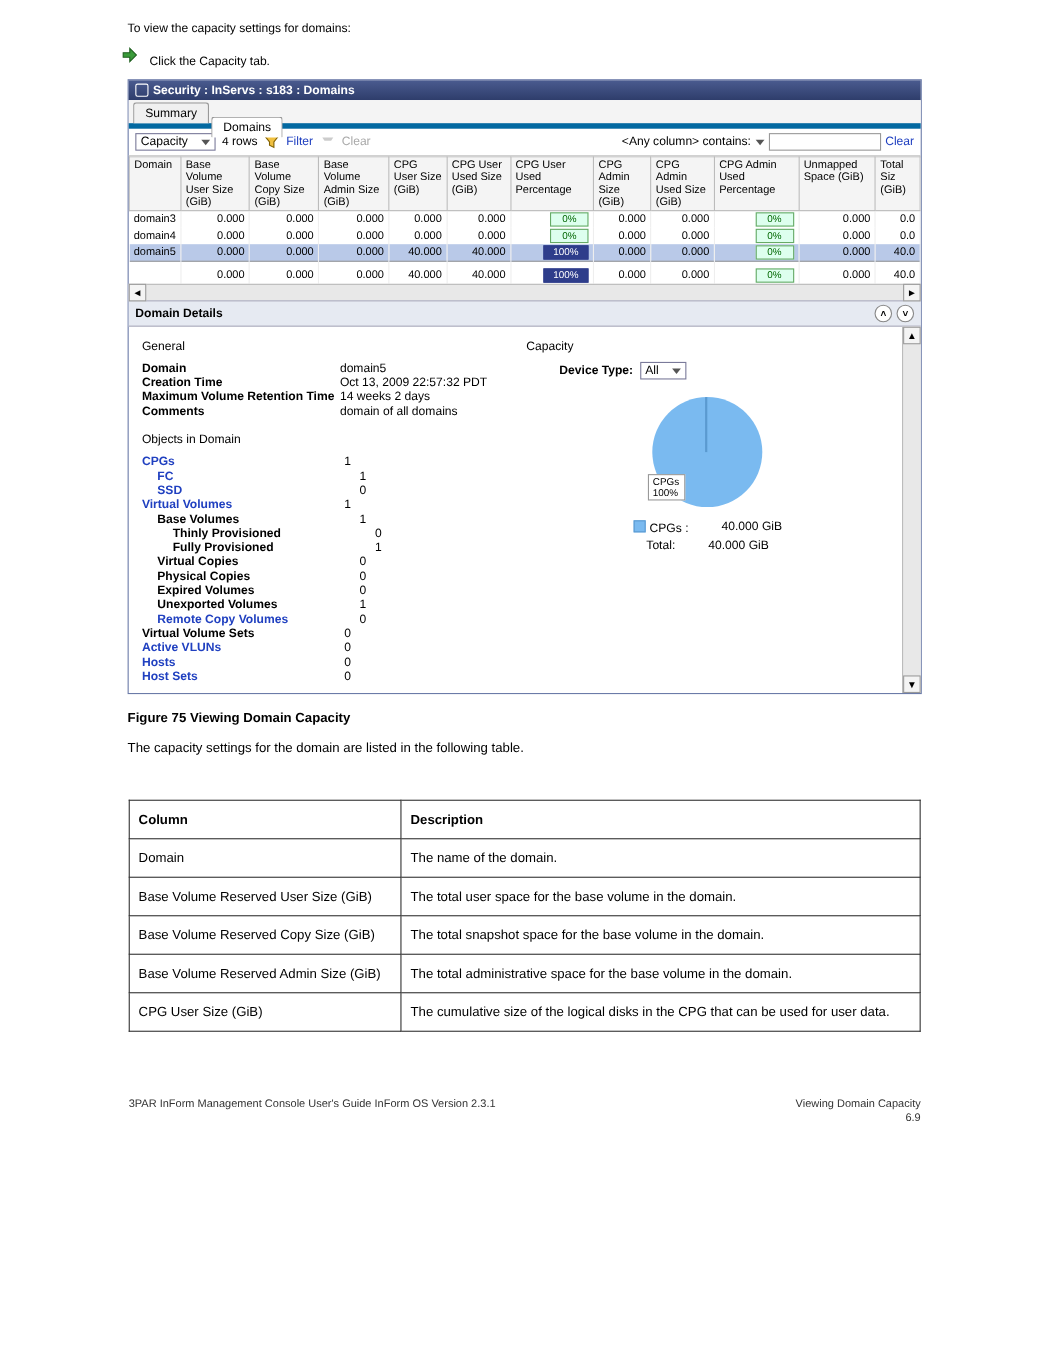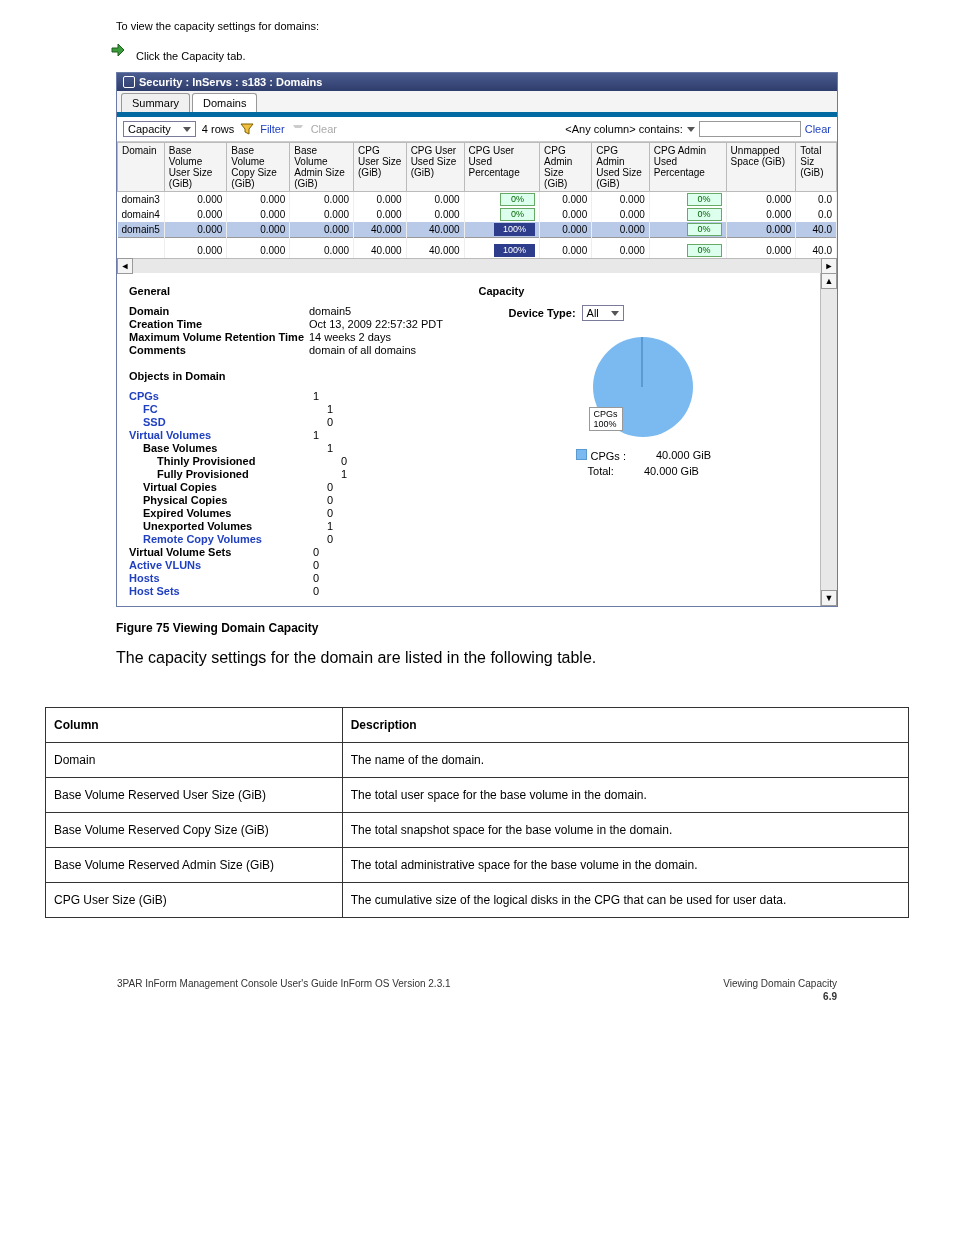--- a/index.html
+++ b/index.html
@@ -4,21 +4,21 @@
 <style>
 body{margin:0;font-family:Arial,Helvetica,sans-serif;font-size:11px;color:#000;background:#fff}
 .page{width:954px;margin:0 auto;padding:20px 0}
 .nav-arrow{width:16px;height:16px;margin:10px 0 10px 110px}
 .nav-arrow svg{display:block}
 .app-window{margin:0 auto;width:720px;border:1px solid #6b7ba8;background:#fff}
 .title-bar{background:linear-gradient(#4a5b8f,#2e3d6b);color:#fff;padding:3px 6px;font-size:11px;font-weight:bold;display:flex;align-items:center;gap:4px}
 .lock-ico{display:inline-block;width:10px;height:10px;border:1px solid #fff;border-radius:2px;position:relative}
 .tab-strip{display:flex;border-bottom:5px solid #0369a1;padding:2px 4px 0;background:#f4f4f4}
 .tab{padding:3px 10px;border:1px solid #999;border-bottom:none;margin-right:2px;background:#f0f0f0;border-radius:3px 3px 0 0}
-.tab.active{background:#fff;position:relative;top:0}
+.tab.active{background:#fff;position:relative;top:13px}
 .toolbar{display:flex;align-items:center;padding:4px 6px;gap:6px;border-bottom:1px solid #ccc}
 .select-box{border:1px solid #7a7a9a;background:#fff;padding:1px 4px;display:flex;align-items:center;gap:12px;font-size:11px}
 .dd-arrow{width:0;height:0;border-left:4px solid transparent;border-right:4px solid transparent;border-top:5px solid #555}
 .toolbar a{color:#2040c0;text-decoration:none}
 .toolbar .disabled{color:#aaa}
 .ico-sm{width:14px;height:14px;display:inline-block}
 .right{margin-left:auto;display:flex;align-items:center;gap:4px}
 .search-box{border:1px solid #999;width:100px;height:14px;background:#fff}
 .grid{overflow:hidden}
 .grid table{border-collapse:collapse;width:100%;font-size:10px}
@@ -30,40 +30,40 @@
 .pct-cell{display:inline-block;border:1px solid #6a6;background:#dfe;color:#060;font-size:9px;padding:0 10px;line-height:11px}
 .pct-cell.full{background:#2e3d8b;border-color:#2e3d8b;color:#fff;padding:0 8px}
 .hscroll{display:flex;align-items:center;background:#e8e8e8;border-top:1px solid #bbb;height:14px}
 .hscroll .btn{width:14px;height:14px;border:1px solid #999;background:#f4f4f4;display:flex;align-items:center;justify-content:center;font-size:9px}
 .hscroll .track{flex:1}
 .section-bar{background:#e6eaf2;border-top:1px solid #aab;border-bottom:1px solid #aab;padding:3px 6px;font-weight:bold;display:flex;align-items:center}
 .section-bar .tools{margin-left:auto;display:flex;gap:4px}
 .section-bar .rnd{width:14px;height:14px;border:1px solid #888;border-radius:50%;display:flex;align-items:center;justify-content:center;font-size:9px;background:#fff}
 .detail-body{display:flex;padding:8px 12px;gap:20px;position:relative}
 .col{flex:1}
-h4{font-size:11px;margin:4px 0 8px;font-weight:bold}
+h4{font-size:11px;margin:4px 0 8px;font-weight:normal}
 .kv-row{display:flex;margin:1px 0}
 .kv-row .k{width:180px;font-weight:bold}
 .obj-table .row{display:flex;margin:1px 0}
 .obj-table .lbl{width:160px}
 .obj-table .val{width:30px;text-align:right}
 .obj-table .link{color:#2040c0}
 .obj-table .indent1{padding-left:14px}
 .obj-table .indent2{padding-left:28px}
 .obj-table .bold{font-weight:bold}
 .pie-wrap{text-align:center;margin:12px 0}
 .pie{width:100px;height:100px;border-radius:50%;background:#7abaf0;margin:0 auto;position:relative}
 .pie::after{content:"";position:absolute;left:48px;top:0;width:2px;height:50px;background:#5a9ad0}
 .pie-lbl{position:absolute;left:110px;top:70px;border:1px solid #999;background:#fff;padding:1px 4px;font-size:9px;text-align:left}
 .cap-line{display:flex;justify-content:center;gap:30px;margin:3px 0}
 .sq{display:inline-block;width:9px;height:9px;background:#7abaf0;border:1px solid #5a9ad0;margin-right:4px}
 .vscroll{width:16px;background:#e8e8e8;border-left:1px solid #bbb;display:flex;flex-direction:column}
 .vscroll .vbtn{height:14px;border:1px solid #999;background:#f4f4f4;display:flex;align-items:center;justify-content:center;font-size:9px}
 .vscroll .vtrk{flex:1}
-.desc-table{width:864px;margin:40px auto 0;border-collapse:collapse}
+.desc-table{width:720px;margin:40px auto 0;border-collapse:collapse}
 .desc-table th,.desc-table td{border:1px solid #333;padding:10px 8px;text-align:left;font-size:12px;vertical-align:top}
 .desc-table th{font-weight:bold}
 .footer-line{width:720px;margin:60px auto 0;display:flex;font-size:10px;color:#333}
 .footer-line .r{margin-left:auto}
 </style>
 </head>
 <body>
 
 <div class="page">
   <div style="margin-left:116px;margin-bottom:6px">To view the capacity settings for domains:</div>
@@ -188,20 +188,27 @@
             </tr>
           </tbody>
         </table>
     </div>
     <div class="hscroll">
       <div class="btn">◄</div>
       <div class="track"></div>
       <div class="btn">►</div>
     </div>
 
+    <div class="section-bar">
+      <span>Domain Details</span>
+      <div class="tools">
+        <div class="rnd">˄</div>
+        <div class="rnd">˅</div>
+      </div>
+    </div>
 
     <div style="display:flex">
       <div class="detail-body" style="flex:1">
         <div class="col">
           <h4>General</h4>
           <div id="kv-list">
               <div class="kv-row">
                 <div class="k">Domain</div>
                 <div>domain5</div>
               </div>
@@ -313,21 +320,21 @@
       </div>
       <div class="vscroll">
         <div class="vbtn">▲</div>
         <div class="vtrk"></div>
         <div class="vbtn">▼</div>
       </div>
     </div>
   </div>
 
   <div style="margin:14px 0 0 116px;font-weight:bold;font-size:12px">Figure 75 Viewing Domain Capacity</div>
-  <div style="margin:14px 0 0 116px;font-size:16px">The capacity settings for the domain are listed in the following table.</div>
+  <div style="margin:14px 0 0 116px;font-size:12px">The capacity settings for the domain are listed in the following table.</div>
 
   <table class="desc-table">
     <thead>
         <tr id="t2-head">
           <th>Column</th>
           <th>Description</th>
         </tr>
       </thead>
     <tbody id="t2-body">
         <tr>
@@ -351,15 +358,15 @@
           <td>The cumulative size of the logical disks in the CPG that can be used for user data.</td>
         </tr>
       </tbody>
   </table>
 
   <div class="footer-line">
     <span>3PAR InForm Management Console User's Guide InForm OS Version 2.3.1</span>
     <span class="r"><span>Viewing Domain Capacity</span></span>
   </div>
   <div class="footer-line" style="margin-top:2px">
-      <span class="r" style="font-weight:bold">6.9</span>
+      <span class="r" style="font-weight:normal">6.9</span>
     </div>
 </div>
 
 </body></html>

